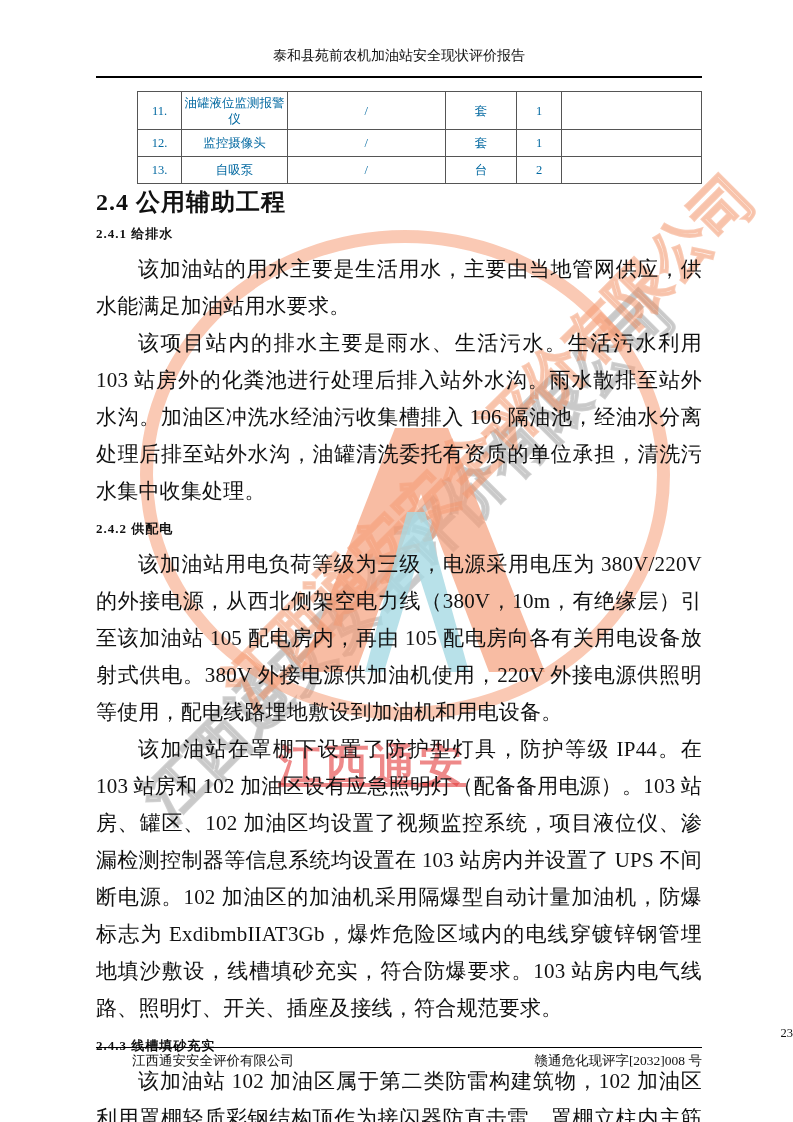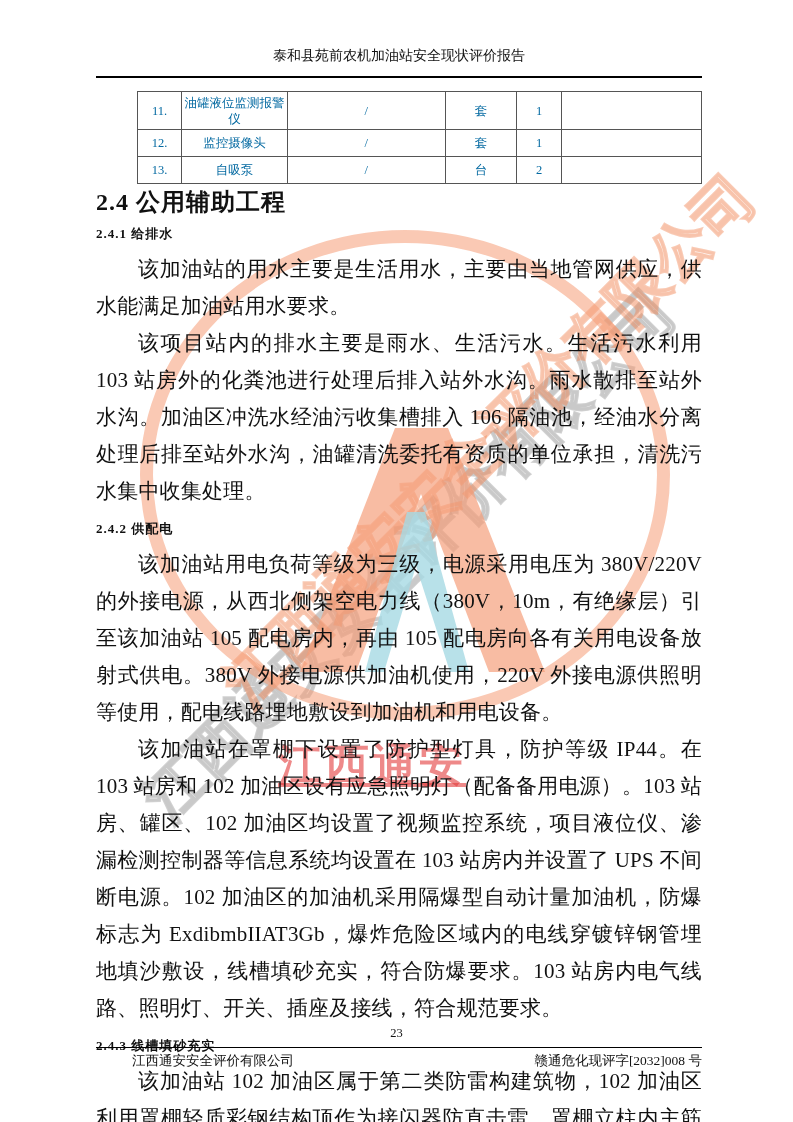--- a/index.html
+++ b/index.html
@@ -40,21 +40,21 @@
   .c-no{width:40px;} .c-name{width:103px;} .c-model{width:158px;}
   .c-unit{width:68px;} .c-qty{width:41px;} .c-remark{width:139px;}
   tr.r-tall td{height:37px;} tr.r-std td{height:26px;}
 
   h1.sec{font-size:24px;line-height:26px;margin:5px 0 4px 0;font-weight:700;letter-spacing:1px;}
   h2.sec{font-size:13px;line-height:26px;margin:6px 0 4px 0;font-weight:700;letter-spacing:1px;}
   p.body{font-size:21px;line-height:37px;margin:0;text-align:justify;text-indent:2em;
     letter-spacing:0.2px;}
 
   
-  .page-number{position:absolute;left:0;right:0;top:1026px;text-align:center;font-size:12.5px;z-index:1;}
+  .page-number{position:absolute;left:0;right:0;top:1026px;text-align:right;font-size:12.5px;z-index:1;}
   .footer-rule{position:absolute;left:96px;width:606px;top:1047px;border:none;border-top:1.5px solid #000;margin:0;z-index:1;}
   .footer-row{position:absolute;left:96px;width:606px;top:1052px;display:flex;
     justify-content:space-between;font-size:13.5px;line-height:18px;z-index:1;}
   .footer-left{padding-left:36px;}
 </style>
 </head>
 <body>
 
 <div class="page">
 

